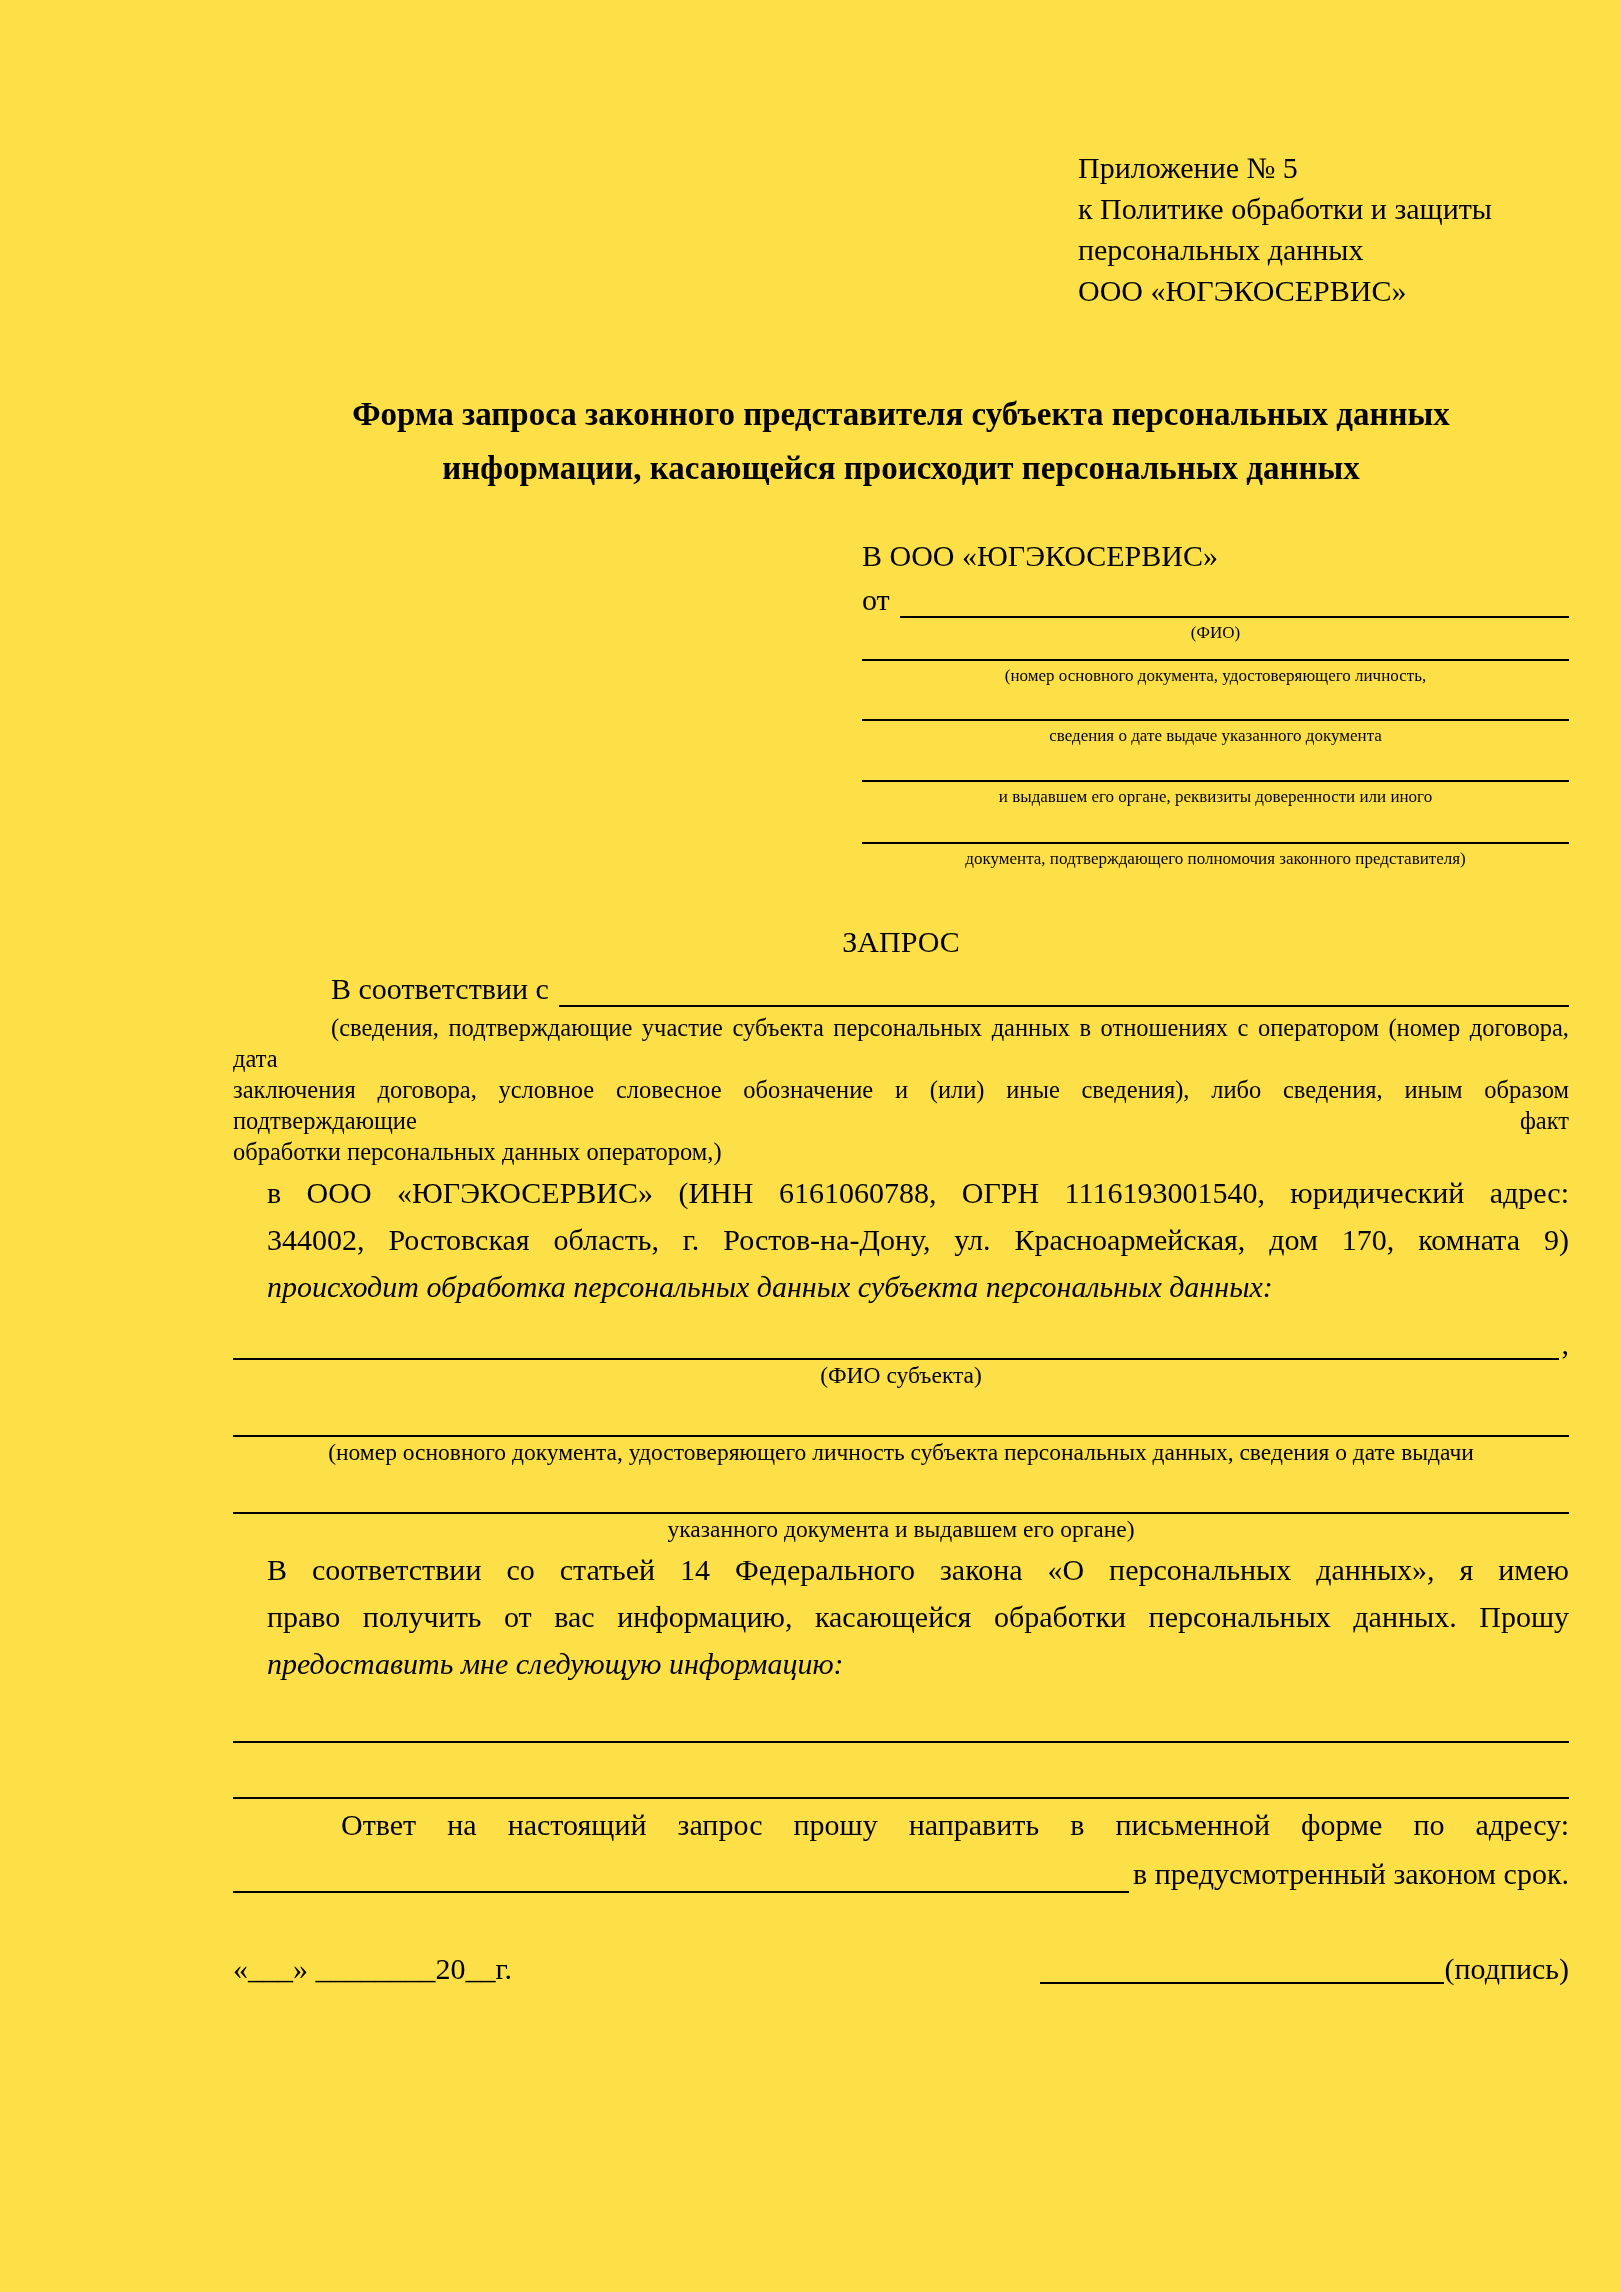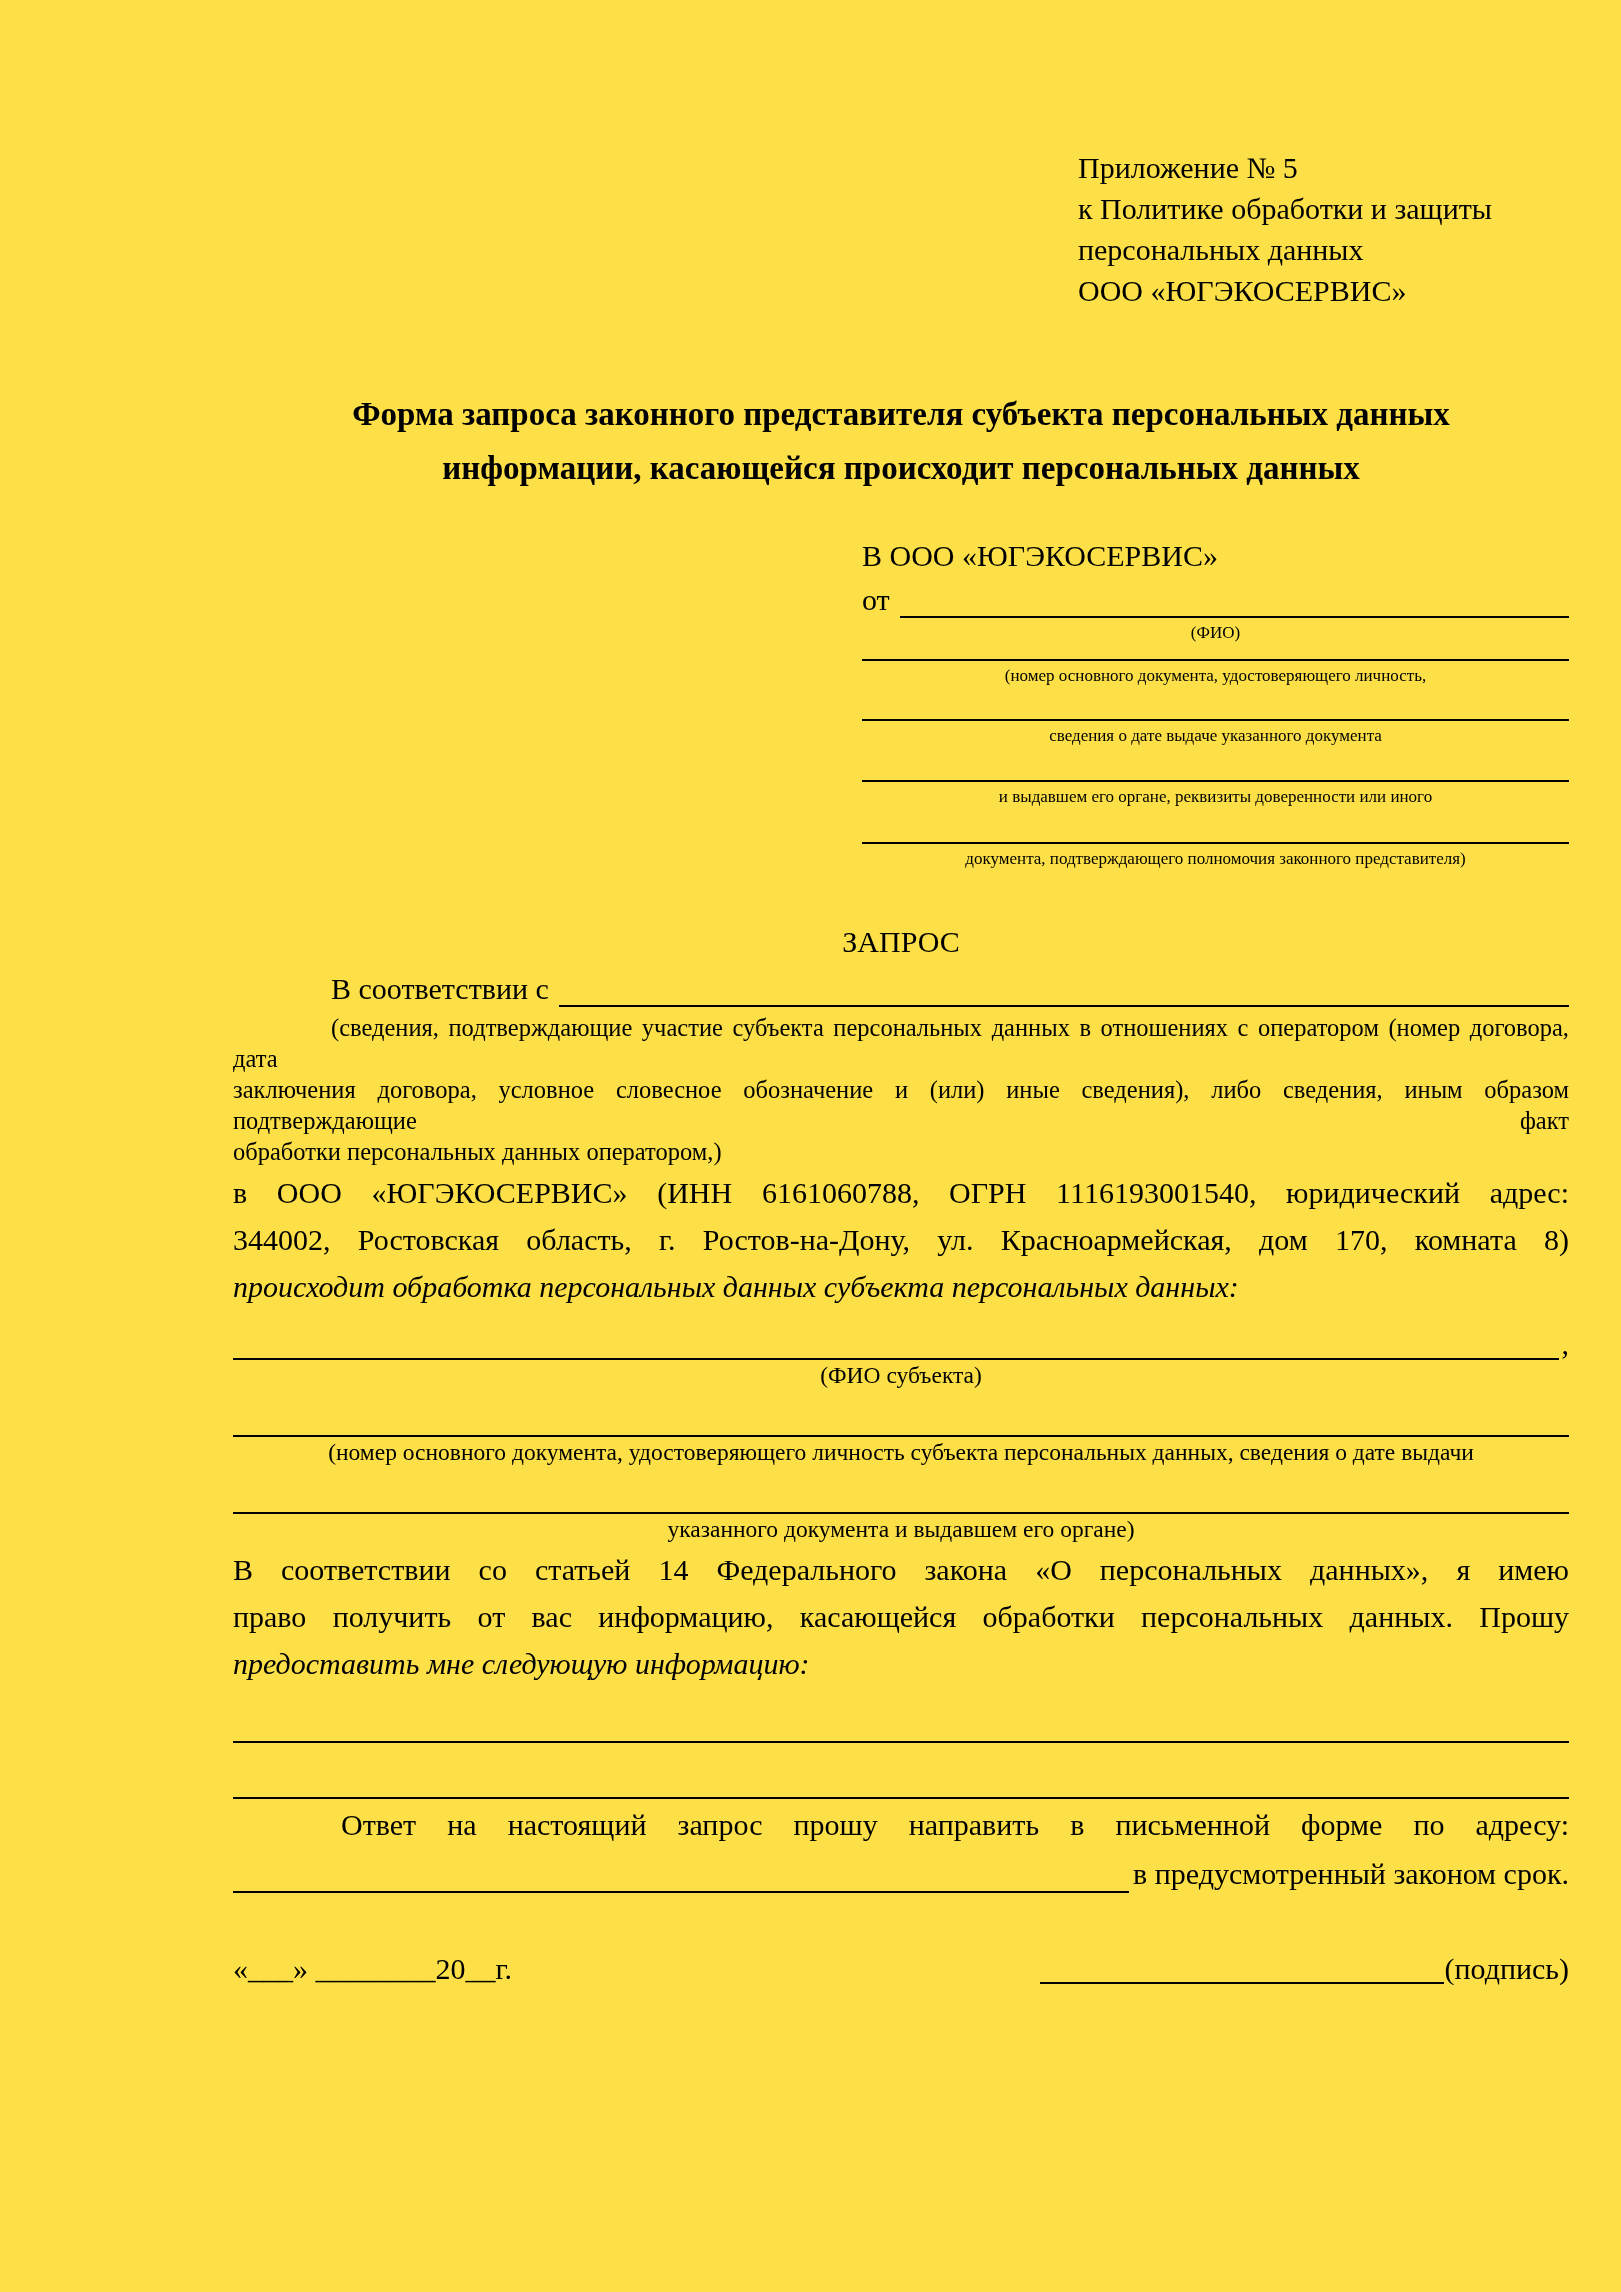--- a/index.html
+++ b/index.html
@@ -24,21 +24,21 @@
   .h12 { height:11.8px; } .h30 { height:29px; } .h31 { height:30px; } .h32 { height:31px; }
   
   .zapros { margin-top:47px; text-align:center; line-height:43px; }
   .accord { display:flex; align-items:flex-end; height:42px; margin-top:2px; padding-left:98px; }
   .accord .lbl { padding-right:9.8px; line-height:37px; }
   .note { margin-top:4.9px; font-size:24.5px; line-height:31px; }
   .note .jline { text-align:justify; text-align-last:justify; }
   .note .first { text-indent:98px; }
   .note .last { text-align-last:left; }
   .body-par { margin-top:2px; line-height:47px; }
-  .body-par .jline { text-align:justify; text-align-last:justify; }
+  .body-par .jline { text-align:justify; text-align-last:justify;margin-left:34px; }
   .body-par .jline.last { text-align-last:left;font-style:italic; }
   .fio-row { display:flex; align-items:flex-end; height:43px; margin-top:7.8px; }
   .fio-row .comma { line-height:33px; padding-left:2.9px; }
   .cap-c { font-size:23.5px; line-height:30px; text-align:center; white-space:nowrap; }
   .doc-blank { height:33px; margin-top:11.8px; border-bottom:2.9px solid #000; }
   .info-blank { height:54px; border-bottom:2.9px solid #000; }
   .answer-par { margin-top:2px; line-height:47px; }
   .answer-par .jline { text-align:justify; text-align-last:justify; text-indent:108px; }
   .answer-line2 { display:flex; align-items:flex-end; height:45px; }
   .answer-line2 .suffix { white-space:nowrap; line-height:39px; padding-left:3.9px; }
@@ -95,21 +95,21 @@
   </div>
 
   <div class="note">
     <div class="jline first">(сведения, подтверждающие участие субъекта персональных данных в отношениях с оператором (номер договора, дата</div>
     <div class="jline">заключения договора, условное словесное обозначение и (или) иные сведения), либо сведения, иным образом подтверждающие факт</div>
     <div class="jline last">обработки персональных данных оператором,)</div>
   </div>
 
   <div class="body-par">
     <div class="jline">в ООО «ЮГЭКОСЕРВИС» (ИНН 6161060788, ОГРН 1116193001540, юридический адрес:</div>
-    <div class="jline">344002, Ростовская область, г. Ростов-на-Дону, ул. Красноармейская, дом 170, комната 8)</div>
+    <div class="jline">344002, Ростовская область, г. Ростов-на-Дону, ул. Красноармейская, дом 170, комната 9)</div>
     <div class="jline last">происходит обработка персональных данных субъекта персональных данных:</div>
   </div>
 
   <div class="fio-row">
     <span class="fill"></span>
     <span class="comma">,</span>
   </div>
   <div class="cap-c">(ФИО субъекта)</div>
 
   <div class="doc-blank"></div>

